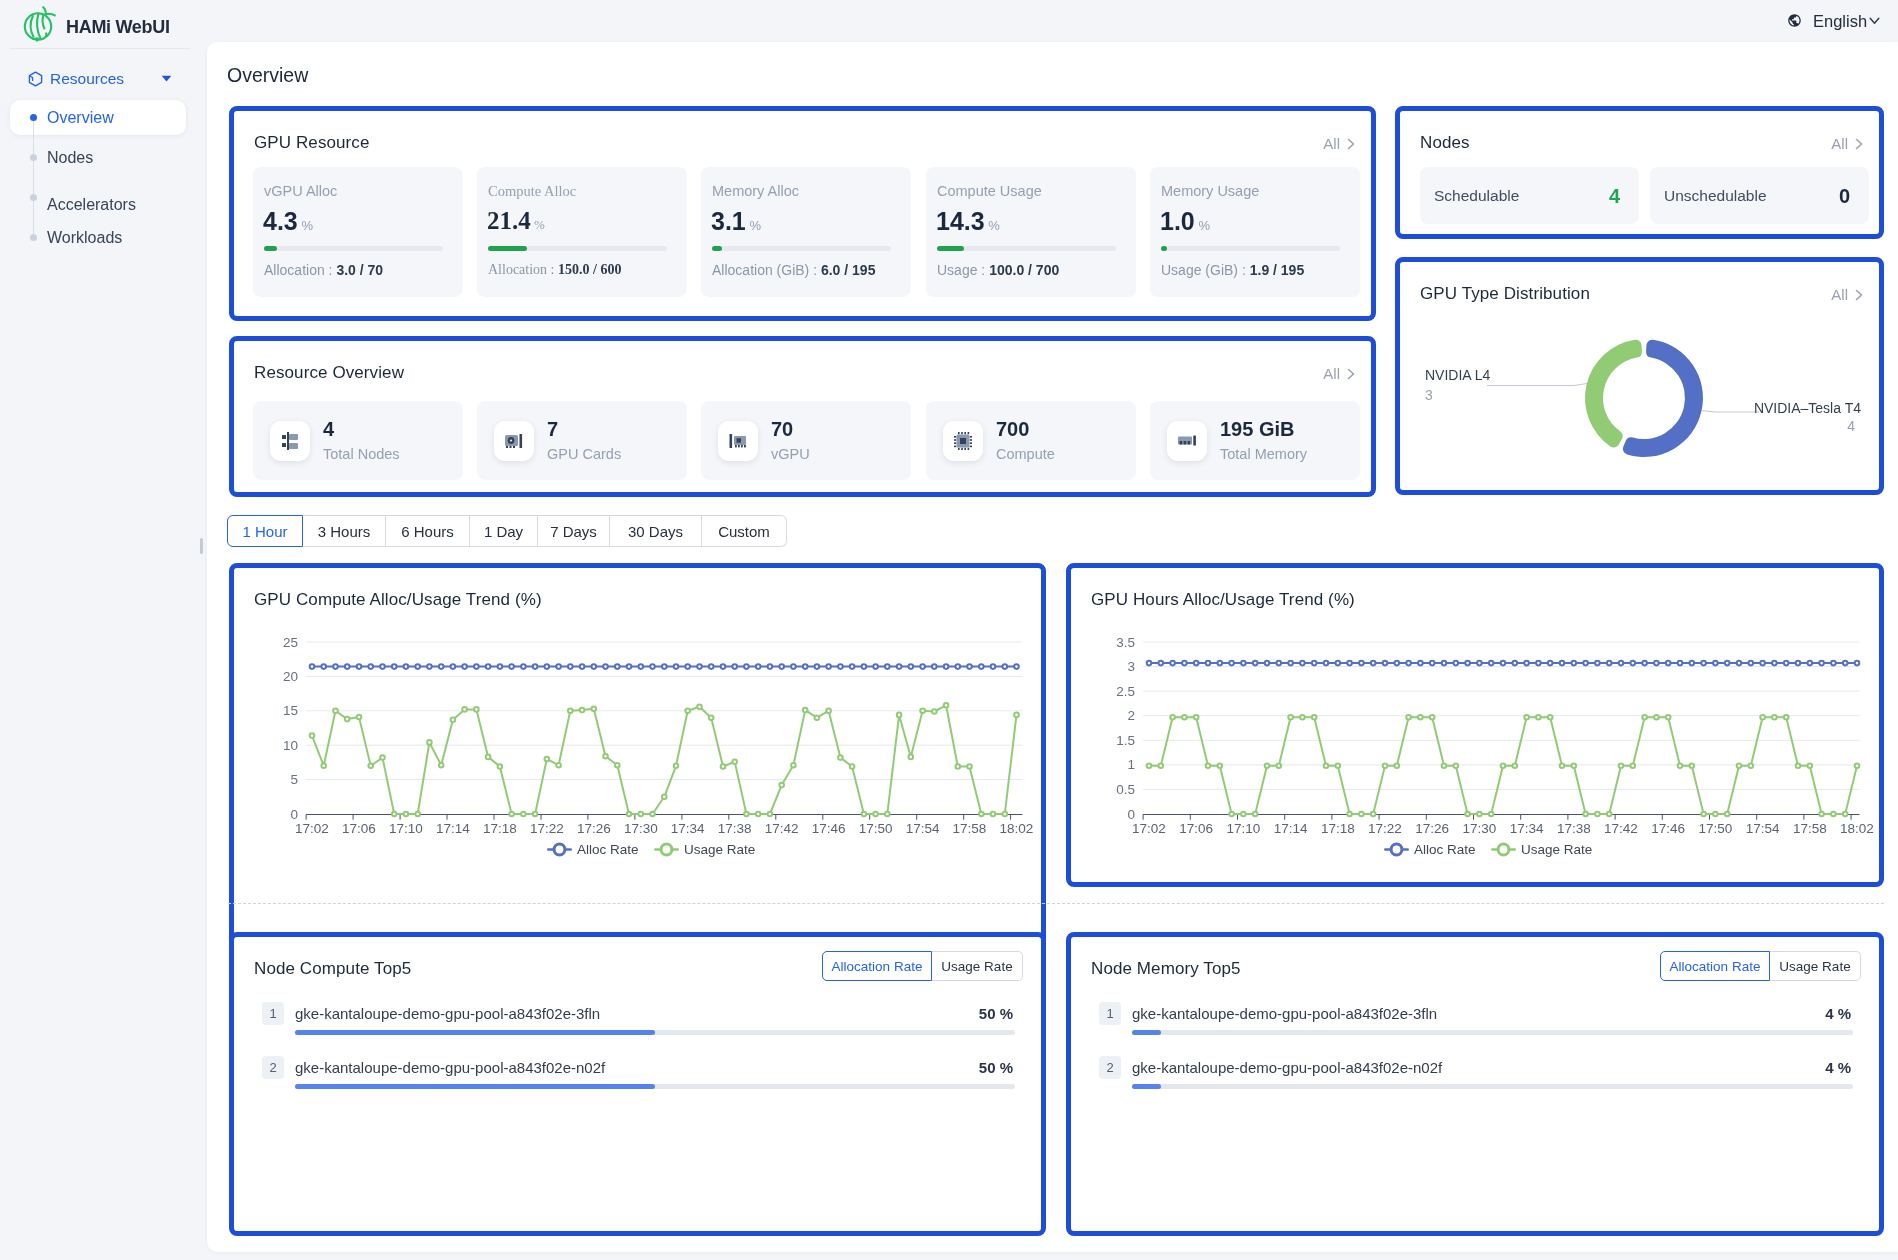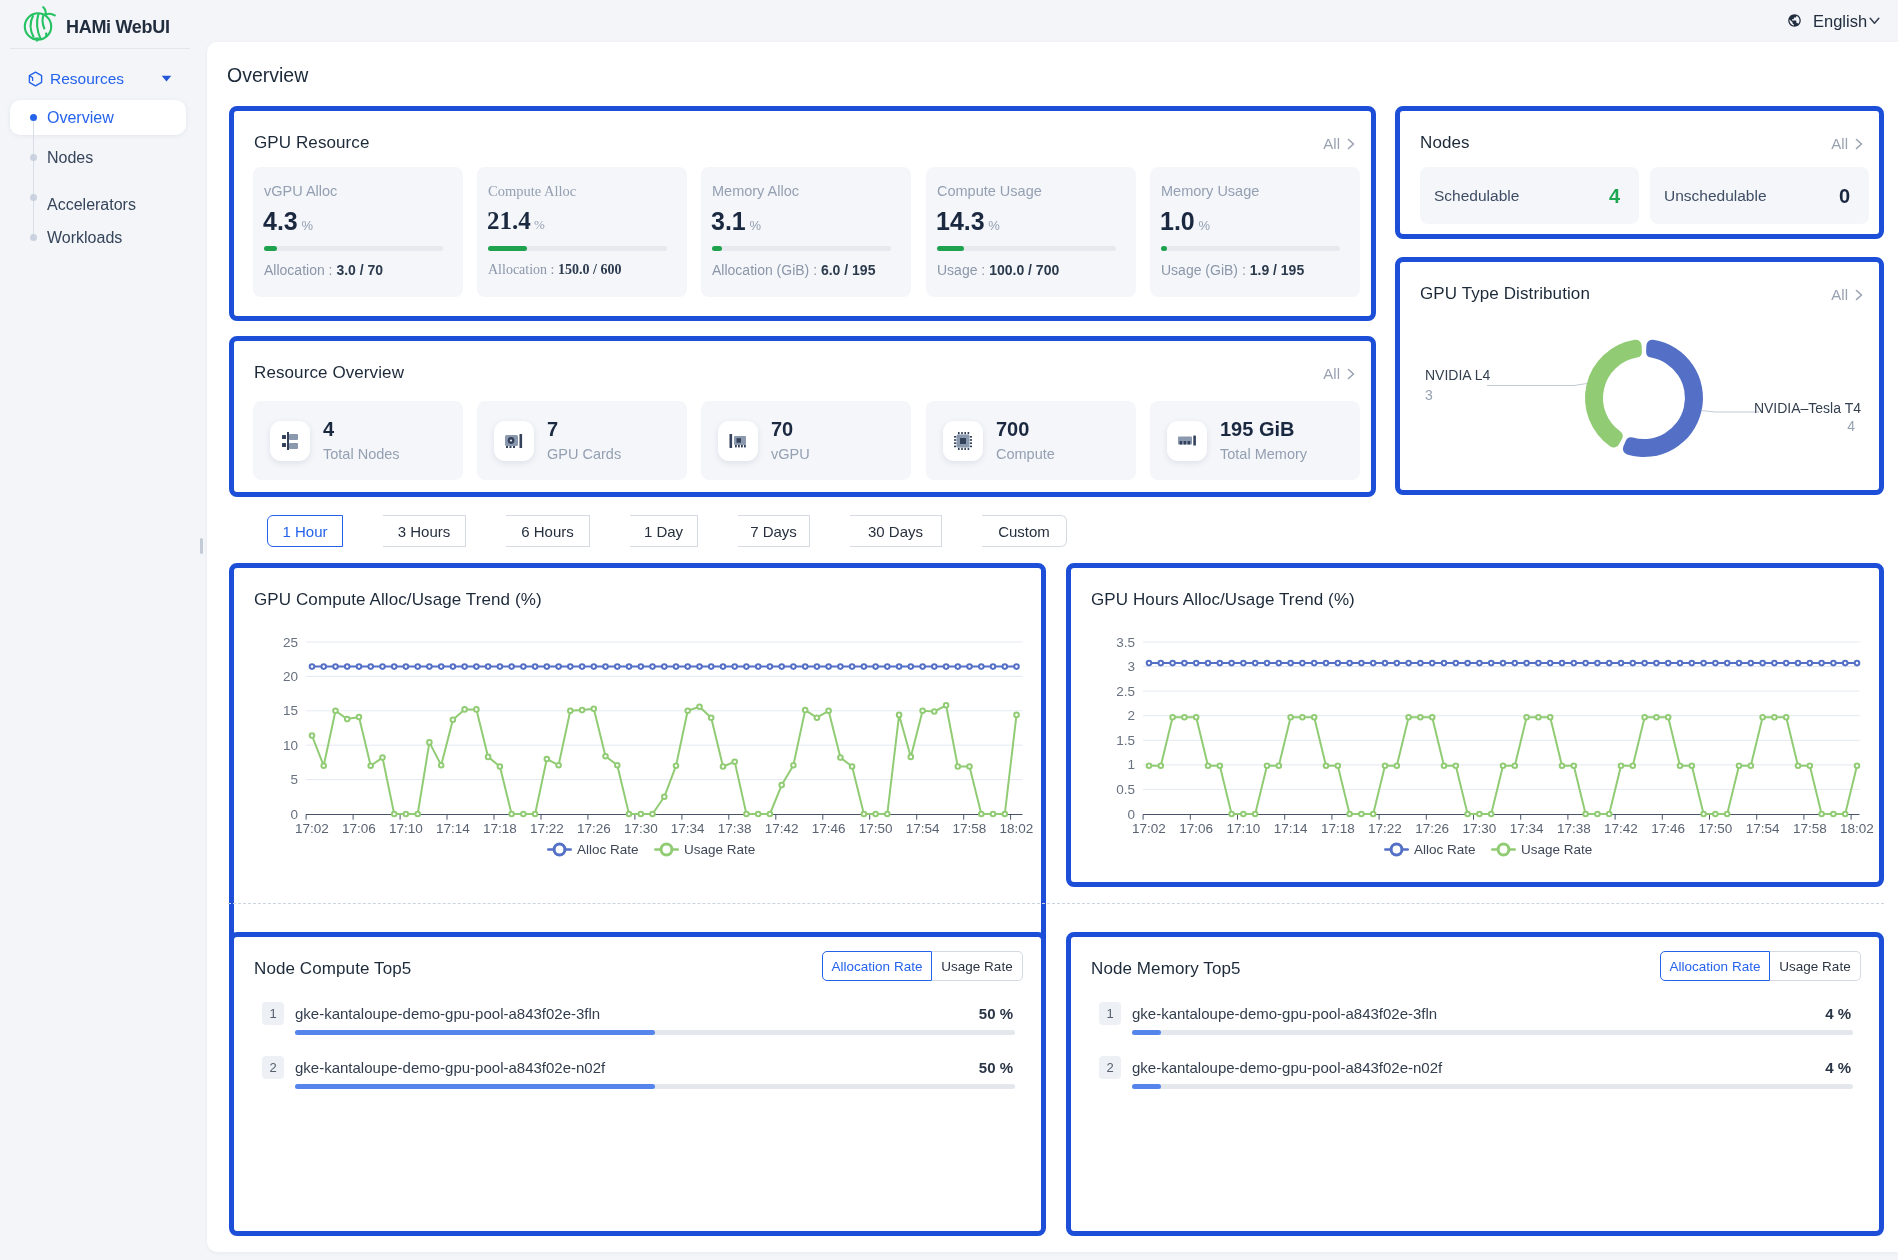--- a/index.html
+++ b/index.html
@@ -16,21 +16,21 @@
 .strack{position:absolute;left:11px;top:78.5px;width:179px;height:5.5px;border-radius:3px;background:#e7e9ee;}
 .sfill{height:5.5px;border-radius:3px;background:#1ea24e;}
 .sline{position:absolute;left:11px;top:95px;font-size:14px;color:#8b97a9;}
 .sline b{color:#2b3a4d;font-weight:700;}
 .ovnum{position:absolute;left:70px;top:17px;font-size:20px;font-weight:700;color:#1b2940;}
 .ovlab{position:absolute;left:70px;top:45px;font-size:14.5px;color:#94a0b2;}
 .icsq{position:absolute;left:17px;top:20px;width:40px;height:40px;background:#fff;border-radius:11px;
  box-shadow:0 2px 6px rgba(30,42,64,.10);display:flex;align-items:center;justify-content:center;}
 .tabs{position:absolute;left:227px;top:515px;display:flex;}
 .tab{height:32px;background:#fff;border:1px solid #d6dbe3;border-left:none;font-size:15px;color:#26303e;
- display:flex;align-items:center;justify-content:center;margin-left:40px;}
+ display:flex;align-items:center;justify-content:center;}
 .tab.first{border-left:1px solid #d6dbe3;border-radius:6px 0 0 6px;}
 .tab.last{border-radius:0 6px 6px 0;}
 .tab.sel{border:1px solid #2563eb;color:#2563eb;border-radius:6px 0 0 6px;}
 .toggle{position:absolute;top:14px;right:18px;display:flex;}
 .tg{height:30px;font-size:13.5px;display:flex;align-items:center;justify-content:center;background:#fff;}
 .tg.sel{border:1px solid #2563eb;color:#2563eb;border-radius:5px 0 0 5px;z-index:2;}
 .tg.un{border:1px solid #d5dae2;border-left:none;color:#2c3542;border-radius:0 5px 5px 0;}
 .rank{position:absolute;left:28px;width:22px;height:23px;background:#edf0f5;border-radius:4px;
  font-size:13px;color:#555f6e;display:flex;align-items:center;justify-content:center;}
 .rname{position:absolute;left:61px;font-size:15px;color:#323d4d;}

